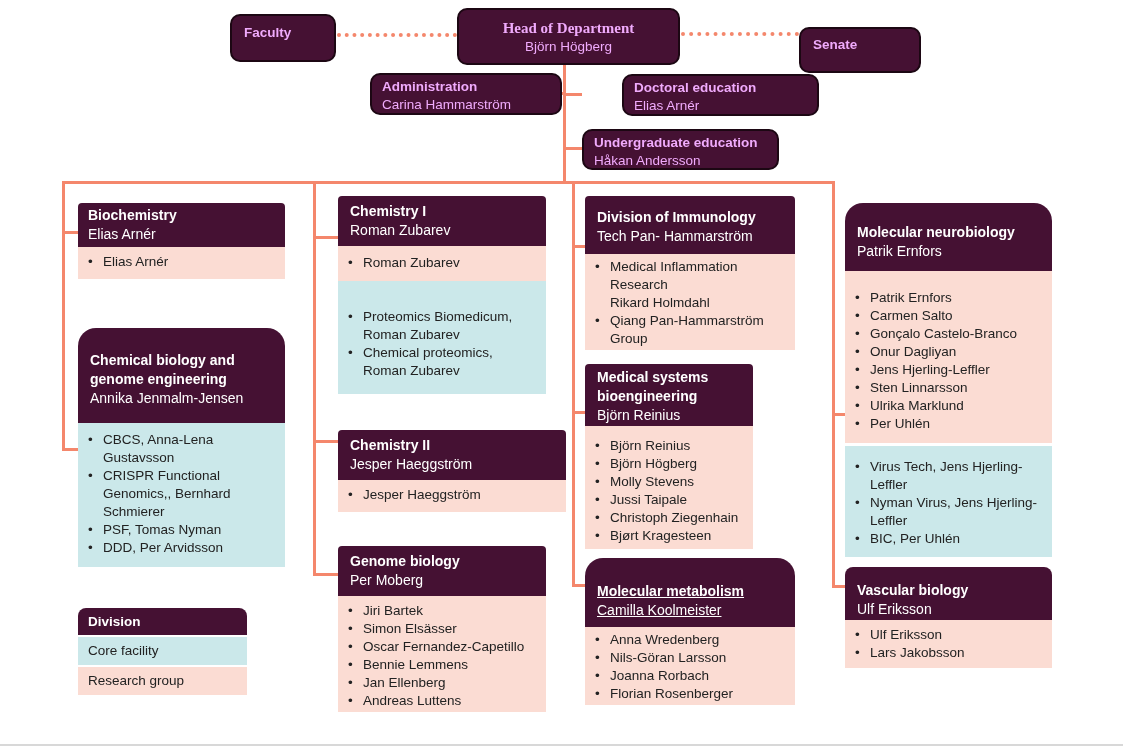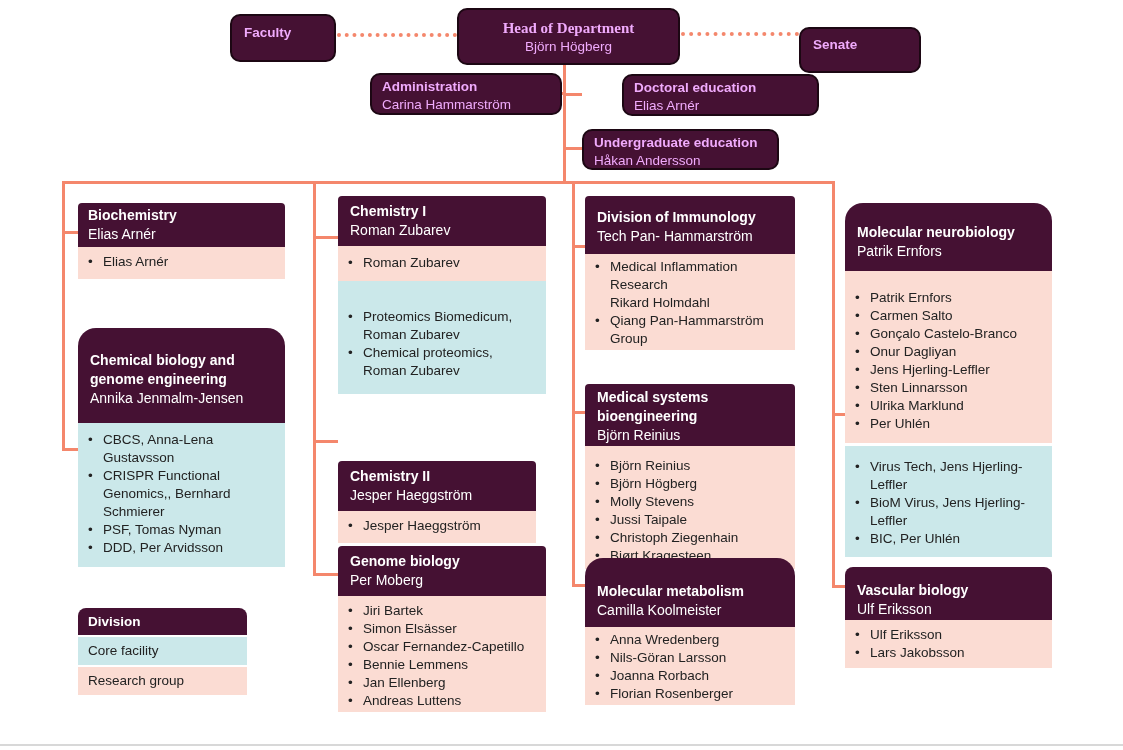--- a/index.html
+++ b/index.html
@@ -163,21 +163,21 @@
           <span class="b">•</span>
           <span class="t">Proteomics Biomedicum, Roman Zubarev</span>
         </div>
         <div class="li">
           <span class="b">•</span>
           <span class="t">Chemical proteomics, Roman Zubarev</span>
         </div>
       </div>
   </div>
 
-  <div class="division" style="left:338px;top:461px;width:198px;">
+  <div class="division" style="left:338px;top:430px;width:228px;">
     <div class="hdr">
       <div class="hdr-title">Chemistry II</div>
       <div class="hdr-name">Jesper Haeggström</div>
     </div>
     <div class="sec pink">
         <div class="li">
           <span class="b">•</span>
           <span class="t">Jesper Haeggström</span>
         </div>
       </div>
@@ -227,21 +227,21 @@
           <span class="t">Medical Inflammation Research
 Rikard Holmdahl</span>
         </div>
         <div class="li">
           <span class="b">•</span>
           <span class="t">Qiang Pan-Hammarström Group</span>
         </div>
       </div>
   </div>
 
-  <div class="division" style="left:585px;top:384px;width:210px;">
+  <div class="division" style="left:585px;top:364px;width:168px;">
     <div class="hdr" style="padding:4px 12px 1px 12px;">
       <div class="hdr-title">Medical systems bioengineering</div>
       <div class="hdr-name">Björn Reinius</div>
     </div>
     <div class="sec pink" style="padding:11px 8px 4px 8px;">
         <div class="li">
           <span class="b">•</span>
           <span class="t">Björn Reinius</span>
         </div>
         <div class="li">
@@ -261,21 +261,21 @@
           <span class="t">Christoph Ziegenhain</span>
         </div>
         <div class="li">
           <span class="b">•</span>
           <span class="t">Bjørt Kragesteen</span>
         </div>
       </div>
   </div>
 
   <div class="division" style="left:585px;top:558px;width:210px;">
-    <div class="hdr" style="padding:24px 20px 7px 12px;border-radius:18px 18px 0 0;">
+    <div class="hdr" style="padding:24px 20px 7px 12px;border-radius:18px 18px 0 0;text-decoration:underline;">
       <div class="hdr-title">Molecular metabolism</div>
       <div class="hdr-name">Camilla Koolmeister</div>
     </div>
     <div class="sec pink" style="padding:4px 8px 2px 8px;">
         <div class="li">
           <span class="b">•</span>
           <span class="t">Anna Wredenberg</span>
         </div>
         <div class="li">
           <span class="b">•</span>
@@ -331,21 +331,21 @@
           <span class="t">Per Uhlén</span>
         </div>
       </div>
     <div class="sec blue" style="margin-top:3px;padding:12px 8px 9px 8px;">
         <div class="li">
           <span class="b">•</span>
           <span class="t">Virus Tech, Jens Hjerling-Leffler</span>
         </div>
         <div class="li">
           <span class="b">•</span>
-          <span class="t">BioM Virus, Jens Hjerling-Leffler</span>
+          <span class="t">Nyman Virus, Jens Hjerling-Leffler</span>
         </div>
         <div class="li">
           <span class="b">•</span>
           <span class="t">BIC, Per Uhlén</span>
         </div>
       </div>
   </div>
 
   <div class="division" style="left:845px;top:567px;width:207px;">
     <div class="hdr" style="padding:14px 12px 1px 12px;border-radius:8px 8px 0 0;">

